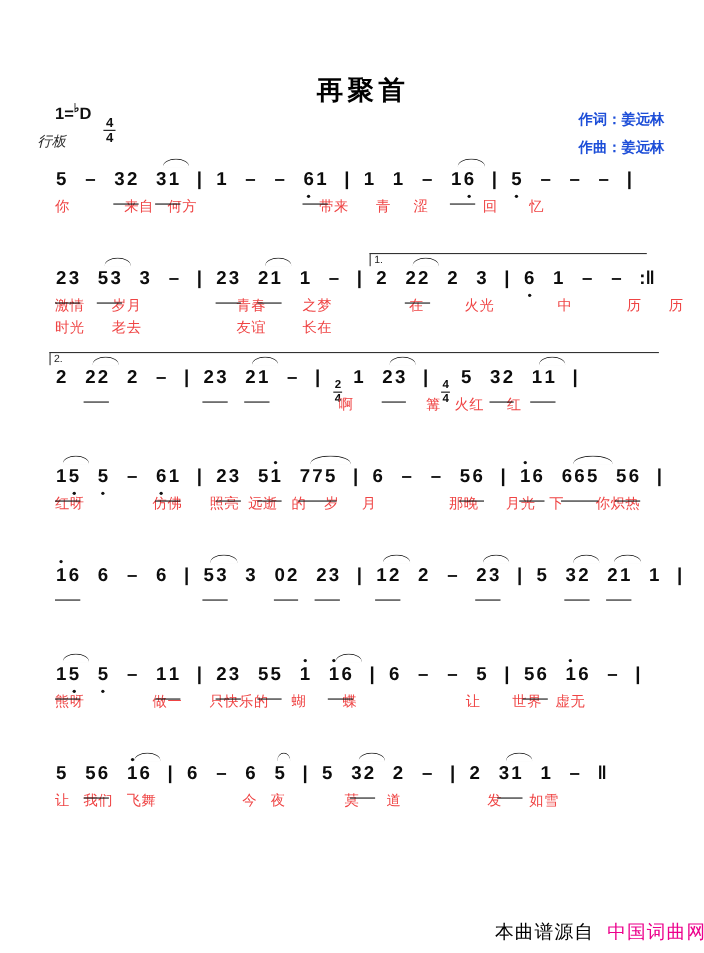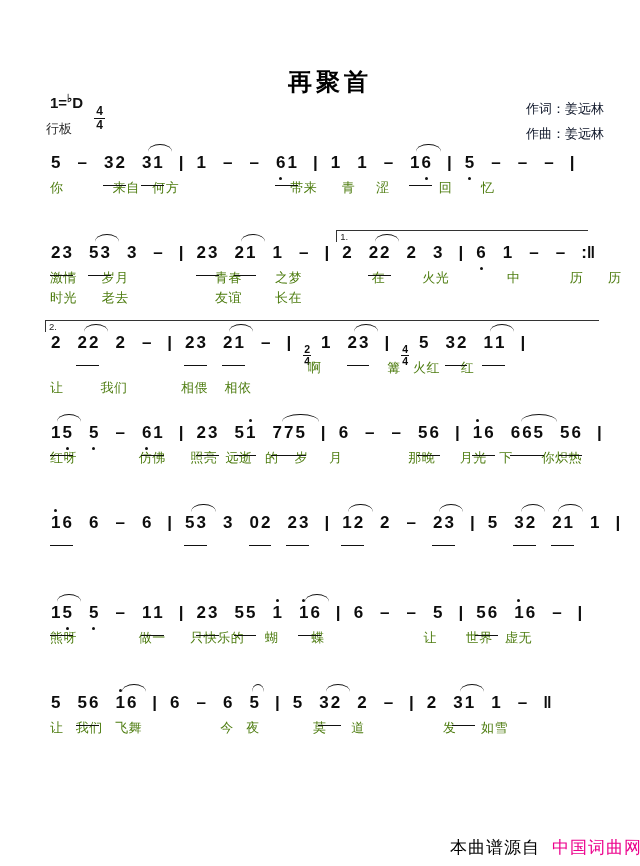--- a/index.html
+++ b/index.html
@@ -6,22 +6,22 @@
   .page{position:relative;width:640px;height:866px;background:#ffffff;overflow:hidden;
         font-family:"Liberation Sans",sans-serif;color:#111;margin-left:10px;}
   .title{position:absolute;top:66px;left:0;width:100%;text-align:center;
          font-size:24px;font-weight:bold;letter-spacing:4px;color:#000;}
   .keysig{position:absolute;left:40px;top:92px;font-size:15px;font-weight:bold;}
   .keysig .flat{font-size:11px;vertical-align:6px;}
   .meter{display:inline-flex;flex-direction:column;align-items:center;font-size:12px;
          line-height:1.05;vertical-align:-7px;margin-left:7px;font-weight:bold;}
   .meter .tsd{border-top:1px solid #111;padding:0 2px;}
   .meter .tsn{padding:0 2px;}
-  .tempo{position:absolute;left:36px;top:120px;font-size:13px;color:#2b2b2b;}
-  .credits{position:absolute;right:46px;top:96px;font-size:13px;color:#0f172a;line-height:25px;}
+  .tempo{position:absolute;left:24px;top:120px;font-size:13px;color:#2b2b2b;font-style:italic;}
+  .credits{position:absolute;right:46px;top:96px;font-size:13px;color:#1d4ed8;line-height:25px;font-weight:bold;}
   .score{position:absolute;left:40px;top:140px;width:588px;}
   .system{height:90px;position:relative;}
   .notes{white-space:nowrap;font-weight:bold;font-size:17px;padding-top:13px;height:24px;color:#0d0d0d;}
   .tok{display:inline-block;position:relative;margin-right:15px;}
   .tok.u{border-bottom:1.7px solid #111;padding-bottom:12px;}
   .tok.s::before{content:'';position:absolute;left:32%;top:-9px;width:105%;height:7px;
                  border-top:1.7px solid #111;
                  border-top-left-radius:50% 100%;border-top-right-radius:50% 100%;}
   .ch{display:inline-block;position:relative;padding:0 1px;}
   .ch.hi::before{content:'';position:absolute;top:-4px;left:50%;margin-left:-1.5px;
@@ -30,21 +30,21 @@
                 width:3px;height:3px;border-radius:50%;background:#111;}
   .bar{display:inline-block;margin-right:12px;font-weight:bold;}
   .ts{display:inline-flex;flex-direction:column;align-items:center;vertical-align:-5px;
       margin-right:9px;font-size:10.5px;font-weight:bold;line-height:1.05;}
   .ts .tsd{border-top:1px solid #111;padding:0 1px;}
   .ts .tsn{padding:0 1px;}
   .volta{display:inline-block;width:0;height:18px;position:relative;vertical-align:top;}
   .vbox{position:absolute;left:-5px;top:-13px;height:11px;border-left:1px solid #333;
         border-top:1px solid #333;font-size:9.5px;font-weight:normal;color:#222;
         padding-left:3px;line-height:11px;white-space:nowrap;}
-  .lyric{white-space:pre;font-size:13px;color:#4d7c0f;line-height:18px;margin-top:2px;letter-spacing:0.5px;}
+  .lyric{white-space:pre;font-size:13px;color:#ef4444;line-height:18px;margin-top:2px;letter-spacing:0.5px;}
   .footer{position:absolute;top:836px;right:8px;font-size:17px;font-weight:normal;letter-spacing:1px;color:#000;}
   .brand{margin-left:12px;}
 </style>
 </head>
 <body>
 
 <div class="page">
 
   <div class="title">再聚首</div>
 
@@ -75,21 +75,20 @@
       </div>
       <div class="system">
         <div class="notes"><span class="volta"><span class="vbox" style="width: 550px;">2.</span></span><span class="tok"><span class="ch">2</span></span><span class="tok u s"><span class="ch">2</span><span class="ch">2</span></span><span class="tok"><span class="ch">2</span></span><span class="tok"><span class="ch">–</span></span><span class="bar">|</span><span class="tok u"><span class="ch">2</span><span class="ch">3</span></span><span class="tok u s"><span class="ch">2</span><span class="ch">1</span></span><span class="tok"><span class="ch">–</span></span><span class="bar">|</span><span class="ts">
             <span class="tsn">2</span>
             <span class="tsd">4</span>
           </span><span class="tok"><span class="ch">1</span></span><span class="tok u s"><span class="ch">2</span><span class="ch">3</span></span><span class="bar">|</span><span class="ts">
             <span class="tsn">4</span>
             <span class="tsd">4</span>
           </span><span class="tok"><span class="ch">5</span></span><span class="tok u"><span class="ch">3</span><span class="ch">2</span></span><span class="tok u s"><span class="ch">1</span><span class="ch">1</span></span><span class="bar">|</span></div>
         <div class="lyric" style="padding-left: 258px;">啊                篝   火红     红</div>
-        <div class="lyric">让         我们             相偎    相依</div>
       </div>
       <div class="system">
         <div class="notes"><span class="tok u s"><span class="ch">1</span><span class="ch lo">5</span></span><span class="tok"><span class="ch lo">5</span></span><span class="tok"><span class="ch">–</span></span><span class="tok u"><span class="ch lo">6</span><span class="ch">1</span></span><span class="bar">|</span><span class="tok u"><span class="ch">2</span><span class="ch">3</span></span><span class="tok u"><span class="ch">5</span><span class="ch hi">1</span></span><span class="tok u s"><span class="ch">7</span><span class="ch">7</span><span class="ch">5</span></span><span class="bar">|</span><span class="tok"><span class="ch">6</span></span><span class="tok"><span class="ch">–</span></span><span class="tok"><span class="ch">–</span></span><span class="tok u"><span class="ch">5</span><span class="ch">6</span></span><span class="bar">|</span><span class="tok u"><span class="ch hi">1</span><span class="ch">6</span></span><span class="tok u s"><span class="ch">6</span><span class="ch">6</span><span class="ch">5</span></span><span class="tok u"><span class="ch">5</span><span class="ch">6</span></span><span class="bar">|</span></div>
         <div class="lyric">红呀               仿佛      照亮  远逝   的    岁     月                那晚      月光   下       你炽热</div>
       </div>
       <div class="system">
         <div class="notes"><span class="tok u"><span class="ch hi">1</span><span class="ch">6</span></span><span class="tok"><span class="ch">6</span></span><span class="tok"><span class="ch">–</span></span><span class="tok"><span class="ch">6</span></span><span class="bar">|</span><span class="tok u s"><span class="ch">5</span><span class="ch">3</span></span><span class="tok"><span class="ch">3</span></span><span class="tok u"><span class="ch">0</span><span class="ch">2</span></span><span class="tok u"><span class="ch">2</span><span class="ch">3</span></span><span class="bar">|</span><span class="tok u s"><span class="ch">1</span><span class="ch">2</span></span><span class="tok"><span class="ch">2</span></span><span class="tok"><span class="ch">–</span></span><span class="tok u s"><span class="ch">2</span><span class="ch">3</span></span><span class="bar">|</span><span class="tok"><span class="ch">5</span></span><span class="tok u s"><span class="ch">3</span><span class="ch">2</span></span><span class="tok u s"><span class="ch">2</span><span class="ch">1</span></span><span class="tok"><span class="ch">1</span></span><span class="bar">|</span></div>
       </div>
       <div class="system">
         <div class="notes"><span class="tok u s"><span class="ch">1</span><span class="ch lo">5</span></span><span class="tok"><span class="ch lo">5</span></span><span class="tok"><span class="ch">–</span></span><span class="tok u"><span class="ch">1</span><span class="ch">1</span></span><span class="bar">|</span><span class="tok u"><span class="ch">2</span><span class="ch">3</span></span><span class="tok u"><span class="ch">5</span><span class="ch">5</span></span><span class="tok"><span class="ch hi">1</span></span><span class="tok u s"><span class="ch hi">1</span><span class="ch">6</span></span><span class="bar">|</span><span class="tok"><span class="ch">6</span></span><span class="tok"><span class="ch">–</span></span><span class="tok"><span class="ch">–</span></span><span class="tok"><span class="ch">5</span></span><span class="bar">|</span><span class="tok u"><span class="ch">5</span><span class="ch">6</span></span><span class="tok"><span class="ch hi">1</span><span class="ch">6</span></span><span class="tok"><span class="ch">–</span></span><span class="bar">|</span></div>

